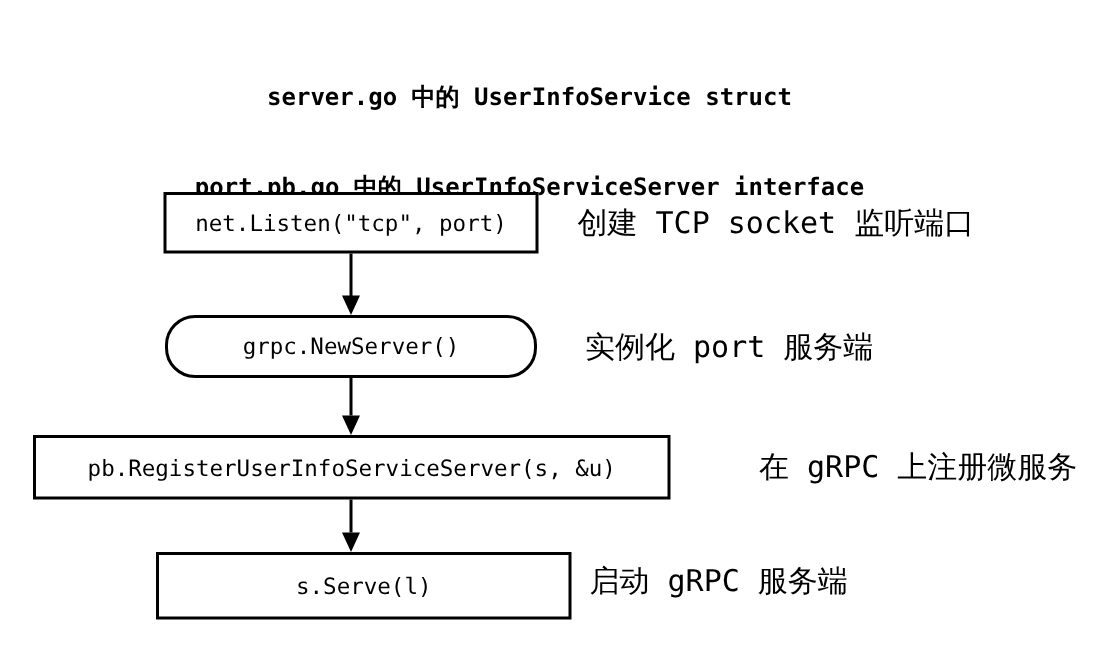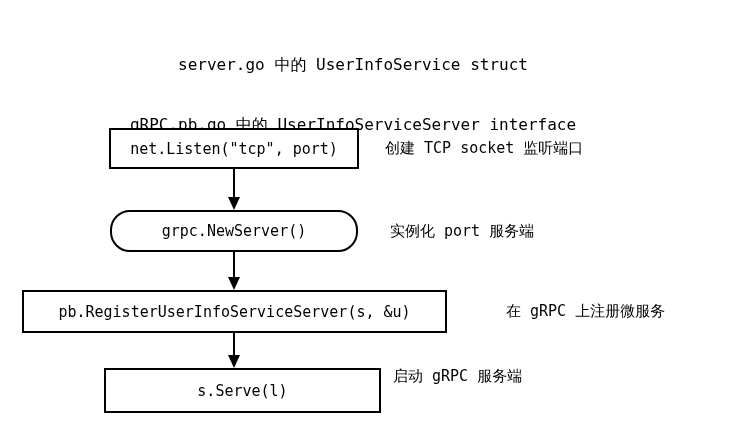--- a/index.html
+++ b/index.html
@@ -18,20 +18,21 @@
   }
   .title {
     position: absolute;
     top: 15px;
     left: 0;
     width: 706px;
     text-align: center;
     font-size: 16px;
     line-height: 20px;
     white-space: pre;
+    font-weight: bold;
   }
   .box {
     position: absolute;
     box-sizing: border-box;
     border: 2px solid #000000;
     background: #ffffff;
     display: flex;
     align-items: center;
     justify-content: center;
     font-size: 15px;
@@ -60,37 +61,37 @@
     border-left: 6px solid transparent;
     border-right: 6px solid transparent;
     border-top: 13px solid #000000;
   }
   .arrow-head.a1 { top: 197px; }
   .arrow-head.a2 { top: 277px; }
   .arrow-head.a3 { top: 355px; }
 
   .annotation {
     position: absolute;
-    font-size: 15px;
+    font-size: 20px;
     line-height: 22px;
     white-space: pre;
   }
   .ann-1 { left: 385px; top: 137px; }
   .ann-2 { left: 390px; top: 220px; }
   .ann-3 { left: 506px; top: 300px; }
-  .ann-4 { left: 393px; top: 365px; }
+  .ann-4 { left: 393px; top: 376px; }
 </style>
 </head>
 <body>
 
 <div class="canvas">
 
   <div class="title">
     <div>server.go 中的 UserInfoService struct</div>
-    <div>gRPC.pb.go 中的 UserInfoServiceServer interface</div>
+    <div>port.pb.go 中的 UserInfoServiceServer interface</div>
   </div>
 
   <div class="box box-1">
     <span>net.Listen("tcp", port)</span>
   </div>
   <div class="arrow-line a1"></div>
   <div class="arrow-head a1"></div>
 
   <div class="box box-2">
     <span>grpc.NewServer()</span>

